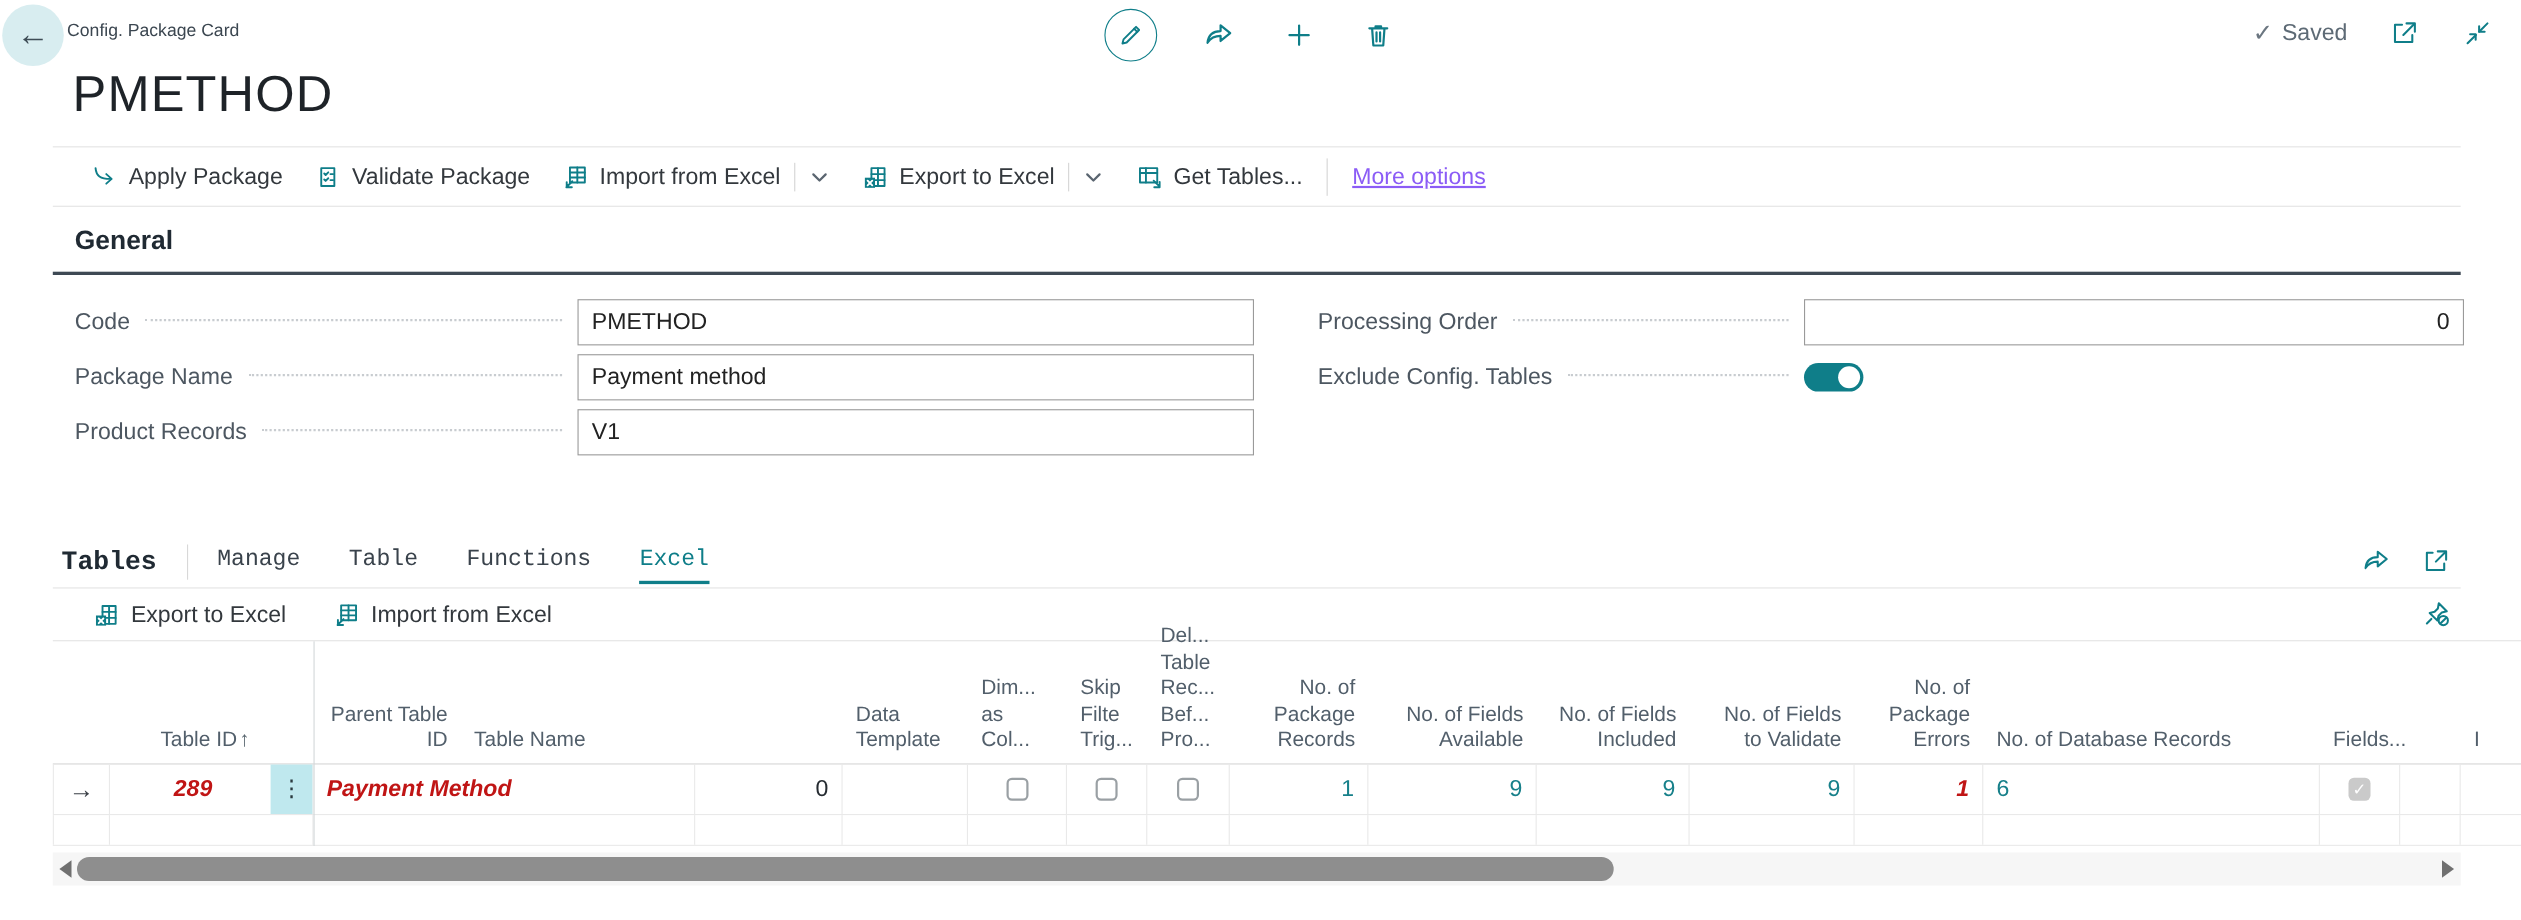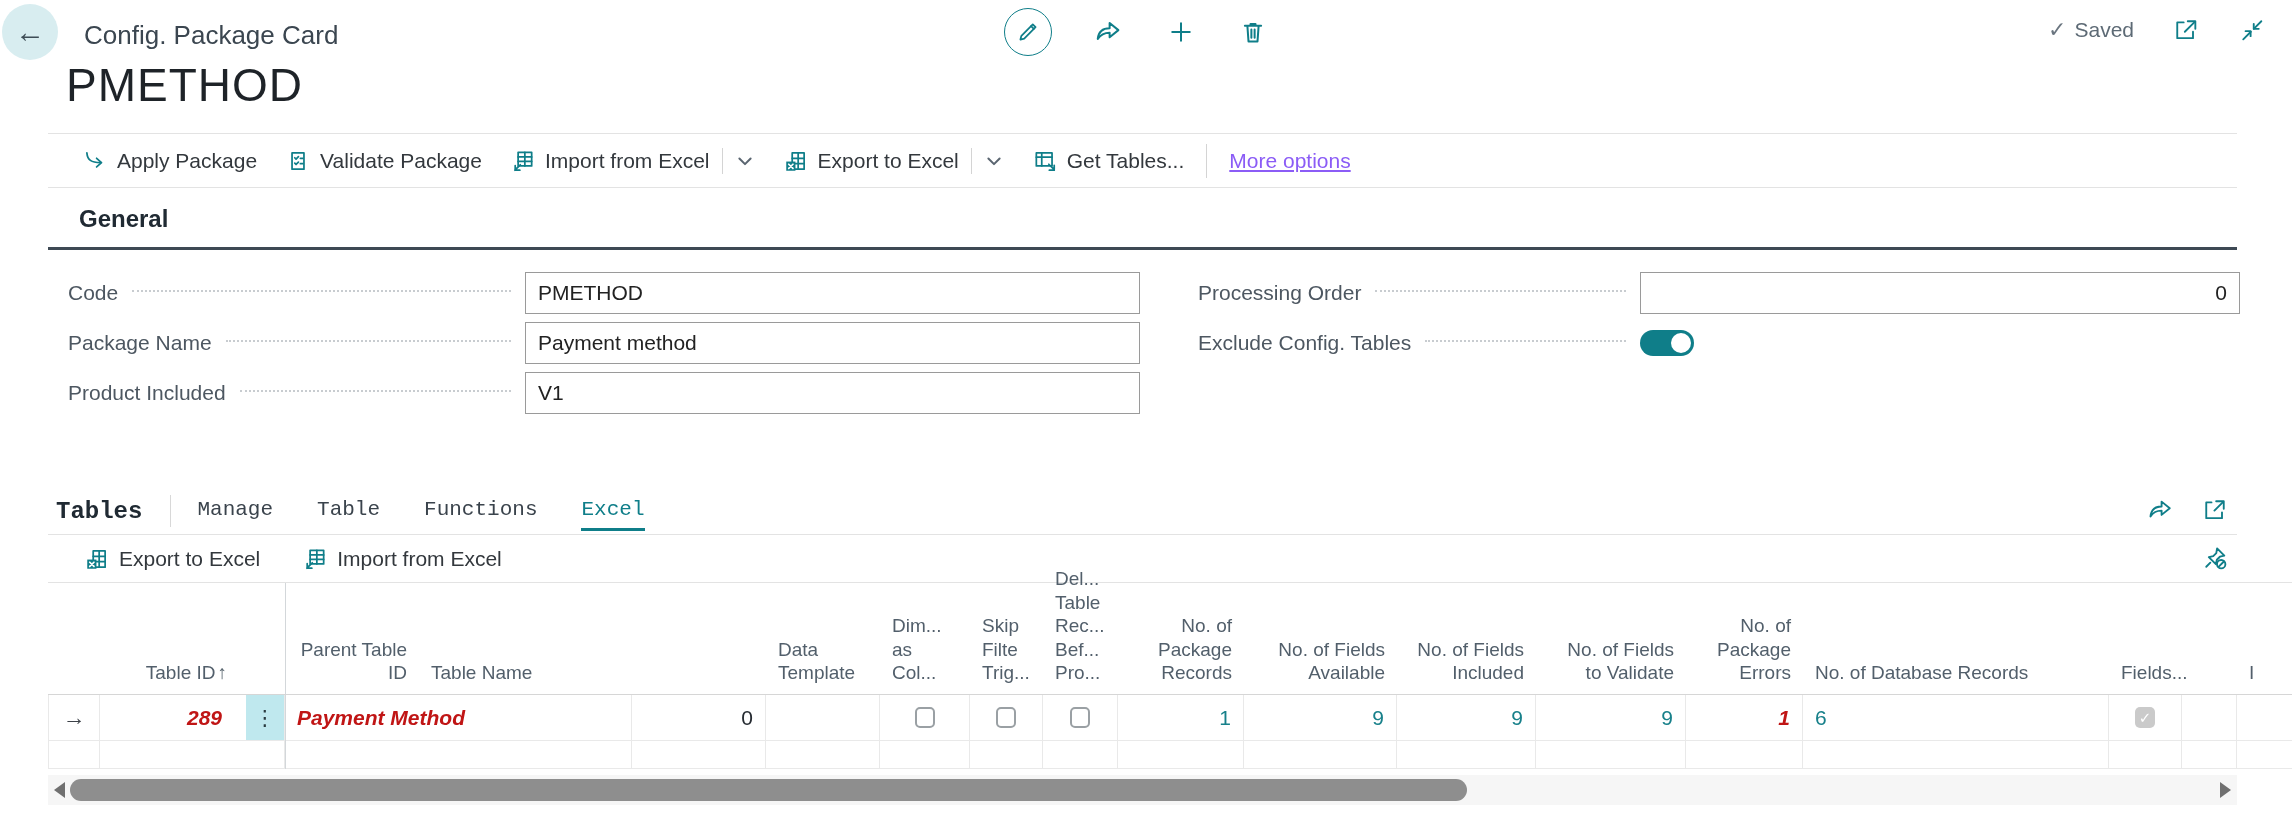--- a/index.html
+++ b/index.html
@@ -28,21 +28,21 @@
   .ic svg{width:100%;height:100%;stroke:currentColor;fill:none;stroke-width:1.6;stroke-linecap:round;stroke-linejoin:round;}
   .ic-30{width:30px;height:30px;}
   .ic-26{width:26px;height:26px;}
   .ic-28{width:28px;height:28px;}
 
   
   .topbar{position:absolute;left:0;top:0;width:100%;height:66px;}
   .back-btn{position:absolute;left:2px;top:4px;width:56px;height:56px;border-radius:50%;
     background:#d8edf0;display:flex;align-items:center;justify-content:center;cursor:pointer;}
   .back-glyph{font-size:30px;color:#3e4d56;line-height:1;}
-  .page-caption{position:absolute;left:84px;top:20px;font-size:26px;color:#3b4650;}
+  .page-caption{position:absolute;left:61px;top:20px;font-size:16px;color:#3b4650;}
   .topbar-center{position:absolute;left:1004px;top:8px;display:flex;align-items:center;gap:42px;}
   .pencil-circle{width:48px;height:48px;border:1.5px solid var(--accent);border-radius:50%;
     display:flex;align-items:center;justify-content:center;cursor:pointer;}
   .topbar-right{position:absolute;right:26px;top:16px;display:flex;align-items:center;gap:38px;}
   .saved{display:flex;align-items:center;gap:8px;color:var(--muted);font-size:21px;}
   .saved .check{font-size:22px;color:#6b7680;}
 
   
   .page-title{position:absolute;left:66px;top:58px;font-size:46px;font-weight:300;
     letter-spacing:1px;color:#1e2328;}
@@ -53,21 +53,21 @@
     display:flex;align-items:center;padding-left:34px;font-size:21px;}
   .ab-item{display:flex;align-items:center;gap:9px;cursor:pointer;color:#33383d;white-space:nowrap;}
   .ab-gap{width:28px;}
   .ab-sep{width:1px;height:26px;background:#d4d4d4;margin:0 12px;}
   .ab-sep-tall{width:1px;height:34px;background:#d4d4d4;margin:0 22px;}
   .ab-chevron{width:20px;height:20px;color:#5a6570;cursor:pointer;}
   .more-options{color:#8b5cf6;cursor:pointer;text-decoration:underline;}
 
   
   .general{position:absolute;left:48px;top:205px;width:2189px;}
-  .section-heading{font-size:24px;font-weight:700;color:#202a33;margin-left:31px;}
+  .section-heading{font-size:24px;font-weight:700;color:#202a33;margin-left:20px;}
   .heading-rule{margin-top:14px;height:3px;background:#3e4954;}
   .fields{display:grid;grid-template-columns:1072px 1042px;column-gap:58px;padding-left:20px;margin-top:18px;}
   .fcol{display:flex;flex-direction:column;}
   .field{display:flex;align-items:center;height:50px;}
   .flabel{font-size:21px;color:var(--label);white-space:nowrap;}
   .leader{flex:1;border-bottom:2px dotted #c8ccd0;margin:0 14px;transform:translateY(-2px);min-width:20px;}
   .control{flex:0 0 615px;position:relative;}
   .fcol-right .control{flex:0 0 600px;}
   .textbox{width:100%;height:42px;border:1px solid var(--input-border);background:#fff;
     font-size:21px;color:#222;display:flex;align-items:center;padding:0 12px;}
@@ -110,21 +110,21 @@
   .gc.r{justify-content:flex-end;}
   .gc.c{justify-content:center;padding:0;}
   .gc.noline{border-right:none;}
   .w0{width:52px;}  .w1{width:185px;} .w2{width:347px;} .w3{width:134px;}
   .w4{width:114px;} .w5{width:90px;}  .w6{width:73px;}  .w7{width:75px;}
   .w8{width:126px;} .w9{width:153px;} .w10{width:139px;} .w11{width:150px;}
   .w12{width:117px;} .w13{width:306px;} .w14{width:73px;} .w15{width:55px;} .w16{width:55px;}
   .row-marker{color:#3c4148;font-size:23px;}
   .err{color:var(--error);font-weight:700;font-style:italic;}
   .lnk{color:var(--link);cursor:pointer;}
-  .cell-id{padding-right:62px;}
+  .cell-id{padding-right:91px;}
   .row-menu{position:absolute;right:0;top:0;bottom:0;width:38px;background:var(--accent-light);
     display:flex;align-items:center;justify-content:center;cursor:pointer;}
   .row-menu span{font-size:21px;color:#2a3a3f;letter-spacing:0;line-height:1;}
   .checkbox{width:20px;height:21px;border:2px solid #9aa0a4;border-radius:5px;background:#fff;cursor:pointer;}
   .checkbox.checked-disabled{border:none;background:#cacaca;display:flex;align-items:center;justify-content:center;
     color:#fff;font-size:15px;cursor:default;}
 
   
   .hscroll{position:relative;width:2189px;height:30px;background:#f6f6f6;margin-top:6px;}
   .sb-arrow{position:absolute;top:7px;width:0;height:0;cursor:pointer;}
@@ -277,21 +277,21 @@
           </div>
         </div>
         <div class="field">
           <span class="flabel">Package Name</span>
           <span class="leader"></span>
           <div class="control">
             <div class="textbox">Payment method</div>
           </div>
         </div>
         <div class="field">
-          <span class="flabel">Product Included</span>
+          <span class="flabel">Product Records</span>
           <span class="leader"></span>
           <div class="control">
             <div class="textbox">V1</div>
           </div>
         </div>
       </div>
       <div class="fcol fcol-right">
         <div class="field">
           <span class="flabel">Processing Order</span>
           <span class="leader"></span>

